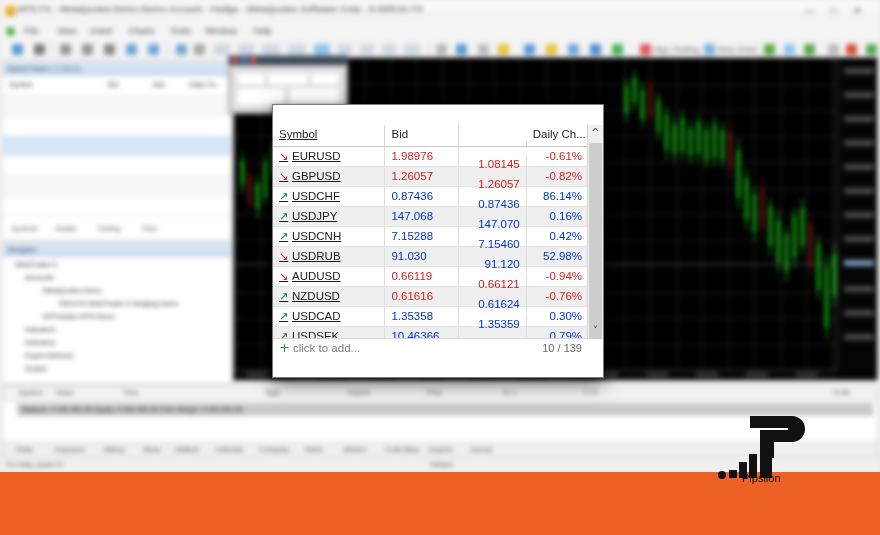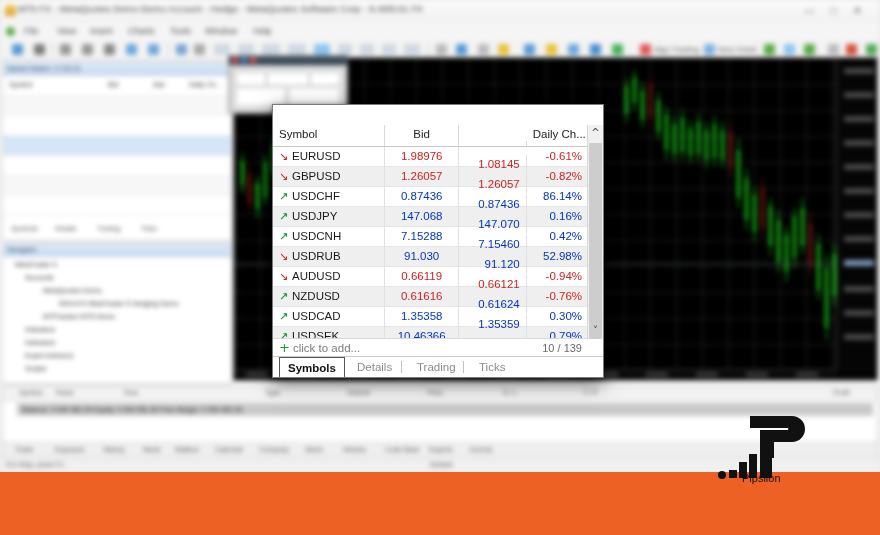--- a/index.html
+++ b/index.html
@@ -101,22 +101,22 @@
       font-weight:bold;letter-spacing:.1px;}
   .mw-title .close{position:absolute;right:5px;top:2px;width:15px;height:15px;
       font-size:12px;line-height:15px;text-align:center;color:#222;cursor:pointer;
       font-family:"DejaVu Sans",sans-serif;}
   .mw-body{position:absolute;left:0;top:20px;right:0;bottom:0;}
 
   .grid-wrap{position:absolute;left:0;top:0;right:15px;bottom:38px;overflow:hidden;}
   .hdr{display:flex;height:21px;border-bottom:1px solid #c9c9c9;background:#fff;}
   .hdr div{font-size:11.5px;color:#222;padding:3px 6px 0 6px;box-sizing:border-box;
       border-right:1px solid #d7d7d7;overflow:hidden;white-space:nowrap;}
-  .c-sym{width:120px;}
-  .c-bid{width:78px;text-align:center;}
+  .c-sym{width:120px;text-decoration:underline;}
+  .c-bid{width:78px;text-align:left;}
   .c-ask{width:72px;text-align:right;margin-top:16px;}
   .c-chg{width:65px;text-align:right;border-right:none !important;}
 
   .row{display:flex;height:19px;border-bottom:1px solid #e4e4e4;align-items:center;
        cursor:default;}
   .row.alt{background:#efefef;}
   .row > div{font-size:11.5px;padding:0 6px;box-sizing:border-box;white-space:nowrap;
        border-right:1px solid #e0e0e0;height:19px;line-height:19px;overflow:hidden;}
   .row .c-chg{border-right:none;}
   .sym{display:flex;align-items:center;color:#1a1a1a;}
@@ -536,28 +536,20 @@
       <div class="sthumb"></div>
       <div class="sbtn dn">˅</div>
     </div>
 
     <div class="addrow">
       <span class="plus">+</span>
       <span class="lbl">click to add...</span>
       <span class="cnt">10 / 139</span>
     </div>
 
-    <div class="mw-tabs">
-      <span class="tab active" style="left:6px">Symbols</span>
-      <span class="tab" style="left:76px">Details</span>
-      <span class="sep" style="left:128px"></span>
-      <span class="tab" style="left:136px">Trading</span>
-      <span class="sep" style="left:190px"></span>
-      <span class="tab" style="left:198px">Ticks</span>
-    </div>
   </div>
 </div>
 
 <div class="footer" style="background: rgb(238, 97, 36);">
   <div class="brand">
     <svg width="110" height="80" viewBox="0 0 110 80" xmlns="http://www.w3.org/2000/svg" aria-hidden="true">
       <path d="M42 4 H84 A12 12 0 0 1 84 30 H66 V46 H54 V18 H80 A2 2 0 0 0 80 16 H42 Z" fill="#111"></path>
       <rect x="52" y="18" width="12" height="48" fill="#111"></rect>
       <rect x="41" y="42" width="8" height="24" fill="#111"></rect>
       <rect x="31" y="50" width="8" height="16" fill="#111"></rect>

